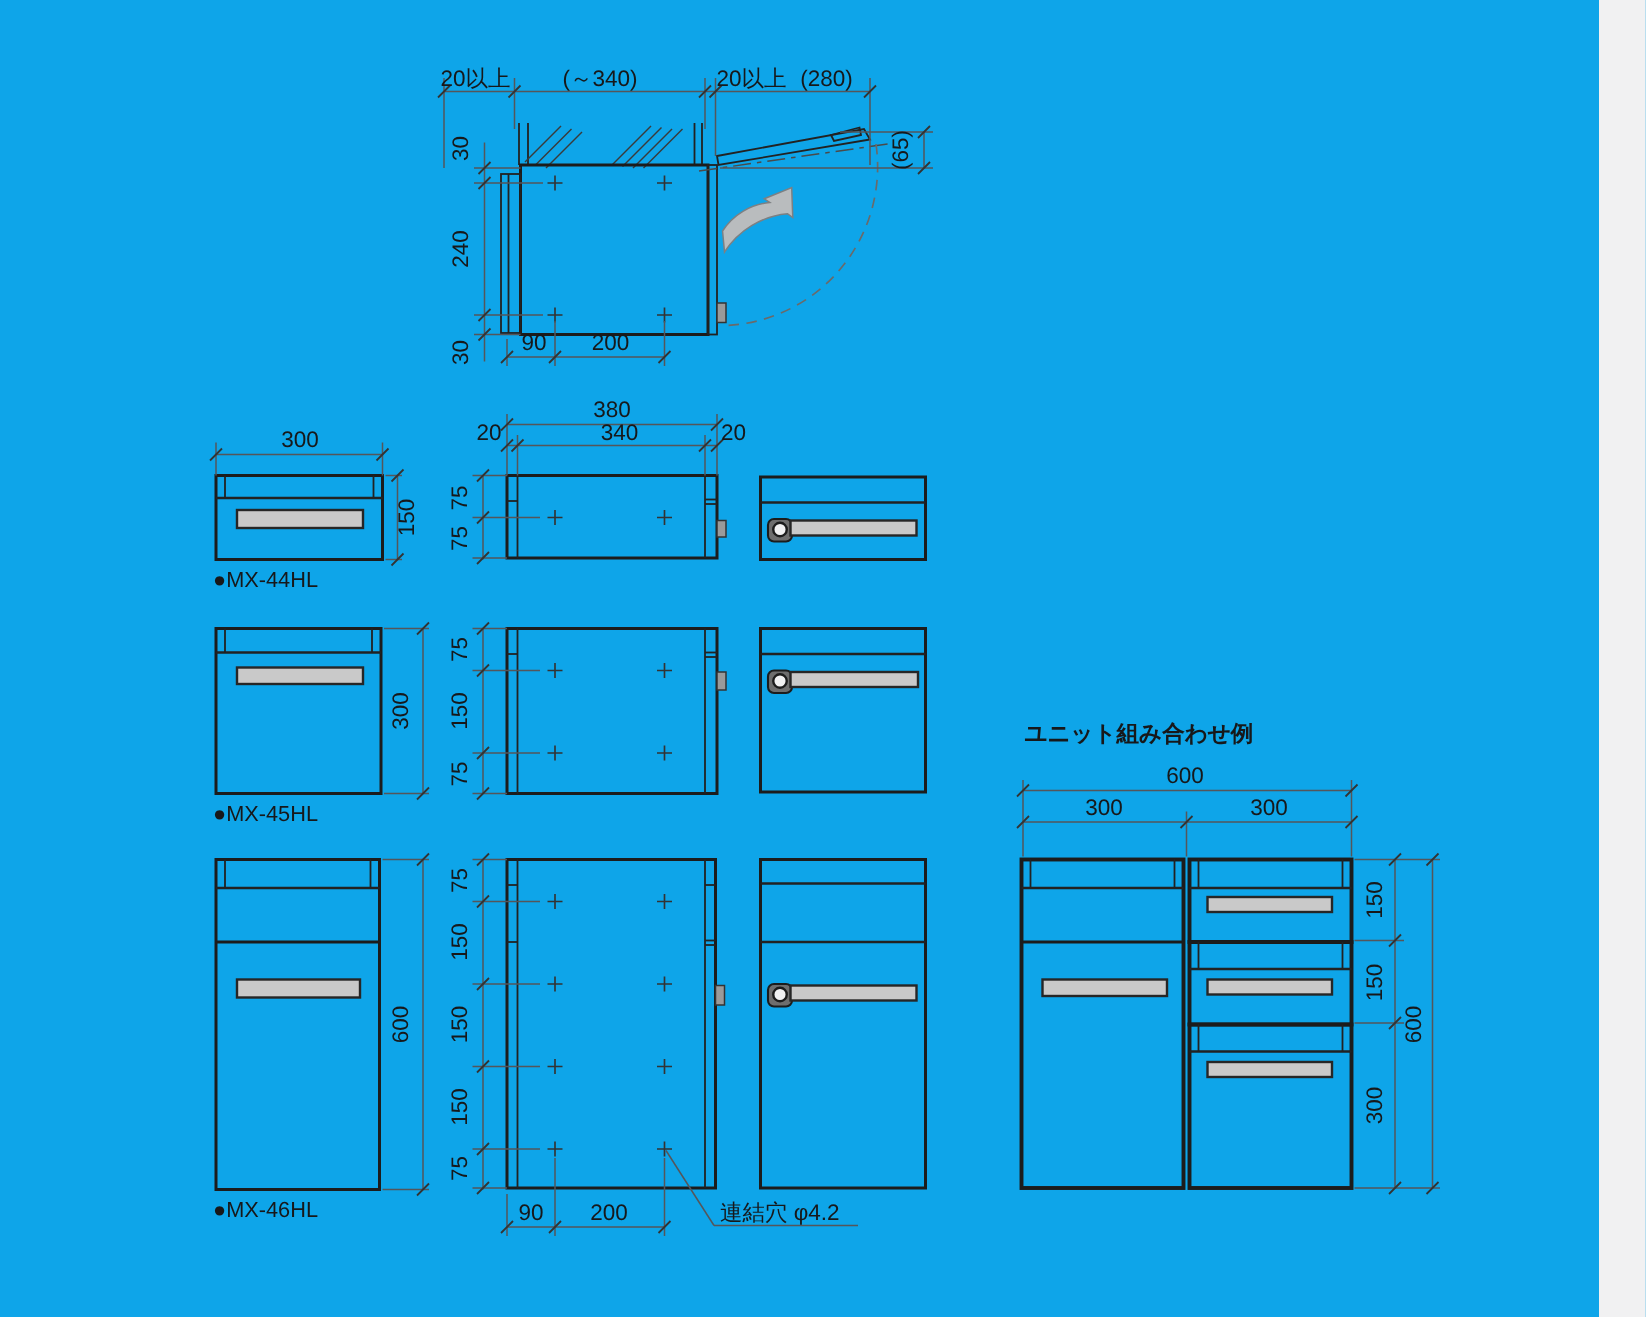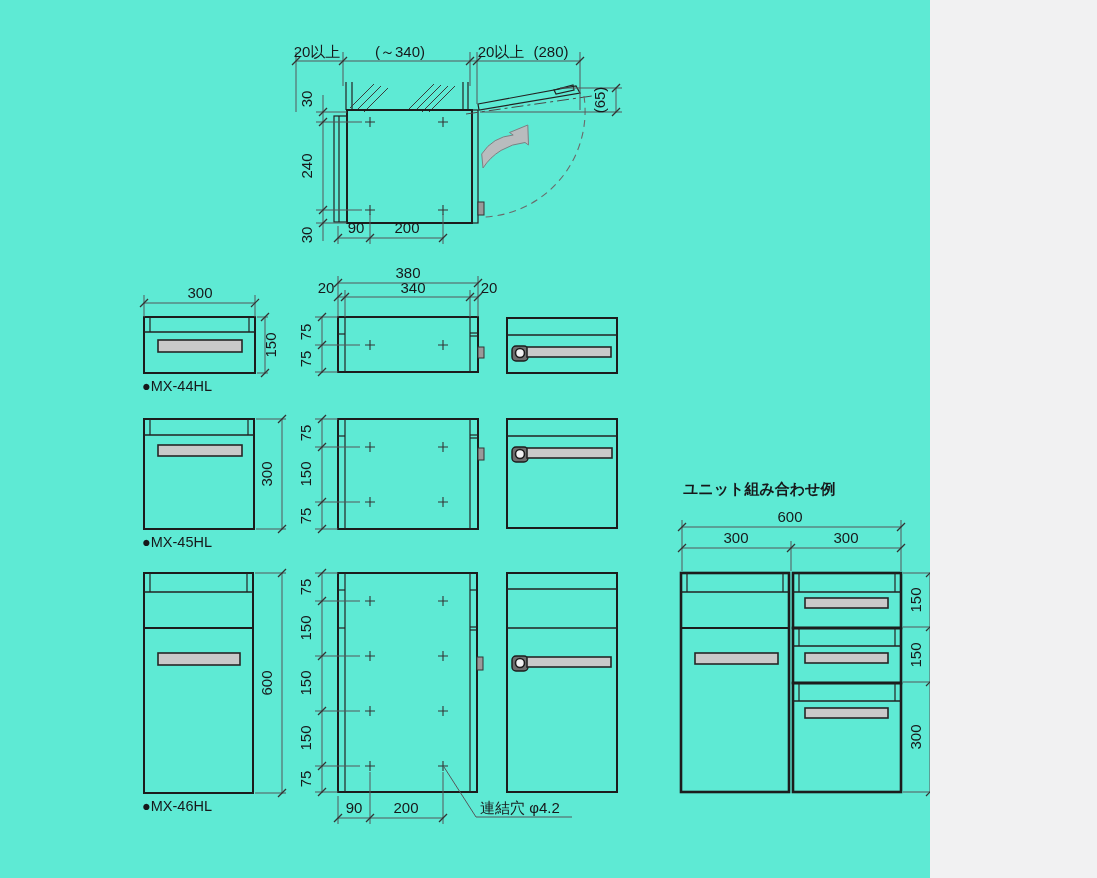--- a/index.html
+++ b/index.html
@@ -1,16 +1,16 @@
 <!DOCTYPE html>
 <html><head>
 <meta charset="utf-8">
 <style>
   html,body{margin:0;padding:0;background:#f1f1f2;}
-  #stage{position:relative;width:930px;height:878px;background:#5eead4;overflow:hidden;
+  #stage{position:relative;width:1066px;height:878px;background:#0ea5e9;overflow:hidden;
          font-family:"Liberation Sans","DejaVu Sans",sans-serif;}
   svg{position:absolute;left:0;top:0;}
   
   .ol{fill:none;stroke:#1c1c1c;stroke-width:2;}
   .ol3{fill:none;stroke:#1c1c1c;stroke-width:2.6;}
   .tl{fill:none;stroke:#222;stroke-width:1.2;}
   .tk{fill:none;stroke:#222;stroke-width:1.6;}
   
   .dl{fill:none;stroke:#55565a;stroke-width:1;}
   .tick{stroke:#333;stroke-width:1.2;}

